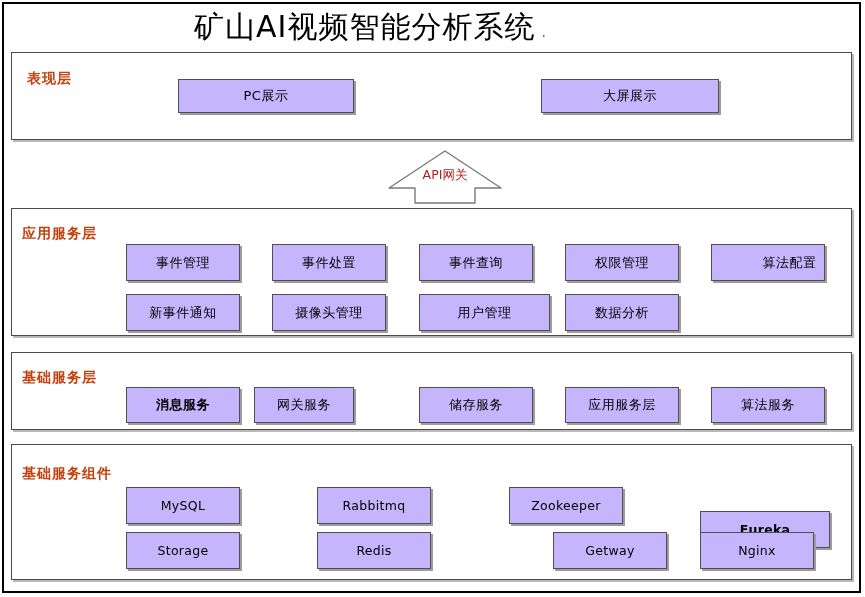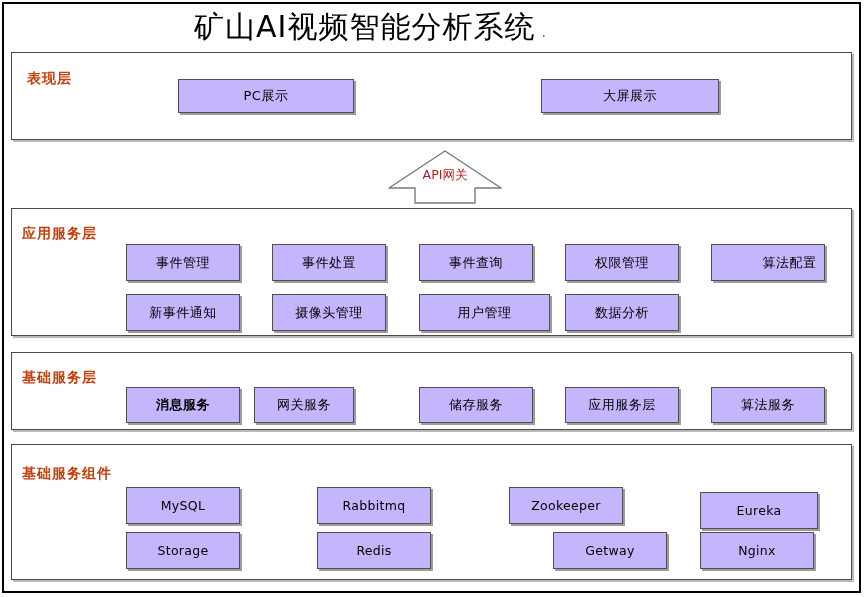--- a/index.html
+++ b/index.html
@@ -153,20 +153,20 @@
   <div class="node" style="left:419px; top:387px; width:114px; height:36px;">储存服务</div>
   <div class="node" style="left:565px; top:387px; width:114px; height:36px;">应用服务层</div>
   <div class="node" style="left:711px; top:387px; width:114px; height:36px;">算法服务</div>
 
   <div class="layer" style="left:11px; top:444px; width:841px; height:136px;"></div>
   <div class="layer-label" style="left:22px; top:465px;">基础服务组件</div>
 
   <div class="node latin" style="left:126px; top:487px; width:114px; height:37px;">MySQL</div>
   <div class="node latin" style="left:317px; top:487px; width:114px; height:37px;">Rabbitmq</div>
   <div class="node latin" style="left:509px; top:487px; width:114px; height:37px;">Zookeeper</div>
-  <div class="node latin" style="left:700px; top:492px; width:118px; height:37px;">Eureka</div>
+  <div class="node latin" style="left:700px; top:511px; width:130px; height:37px;font-weight:bold;">Eureka</div>
 
   <div class="node latin" style="left:126px; top:532px; width:114px; height:37px;">Storage</div>
   <div class="node latin" style="left:317px; top:532px; width:114px; height:37px;">Redis</div>
   <div class="node latin" style="left:509px; top:532px; width:114px; height:37px;margin-left:44px;">Getway</div>
   <div class="node latin" style="left:700px; top:532px; width:114px; height:37px;">Nginx</div>
 
 </div>
 
 </body></html>

